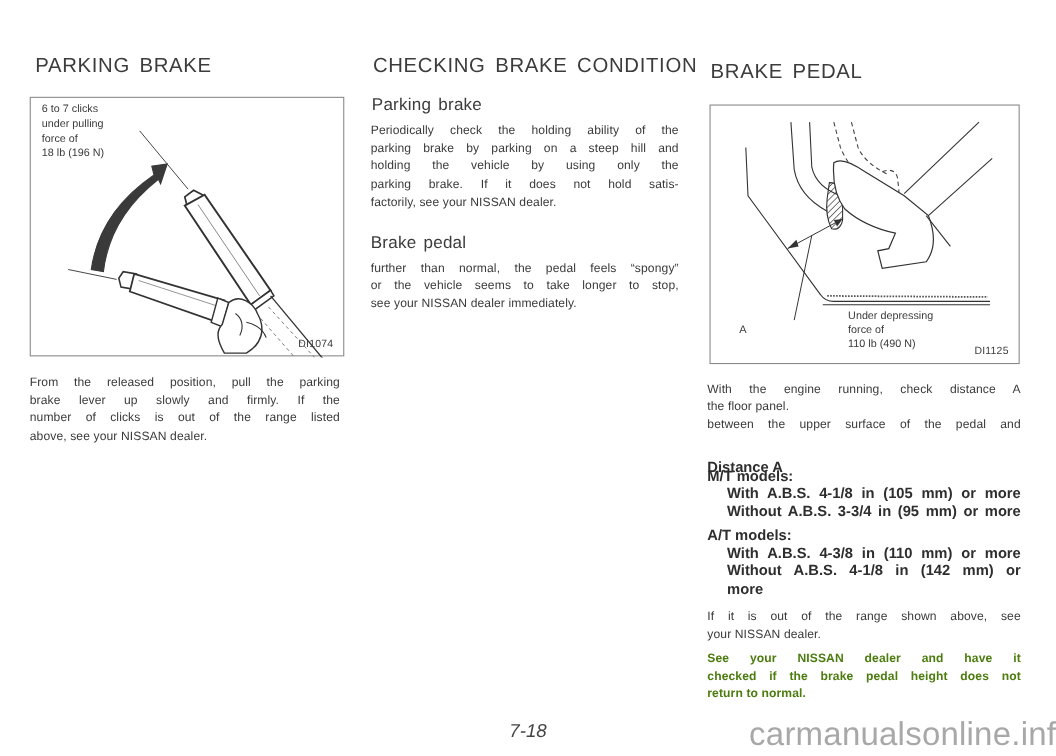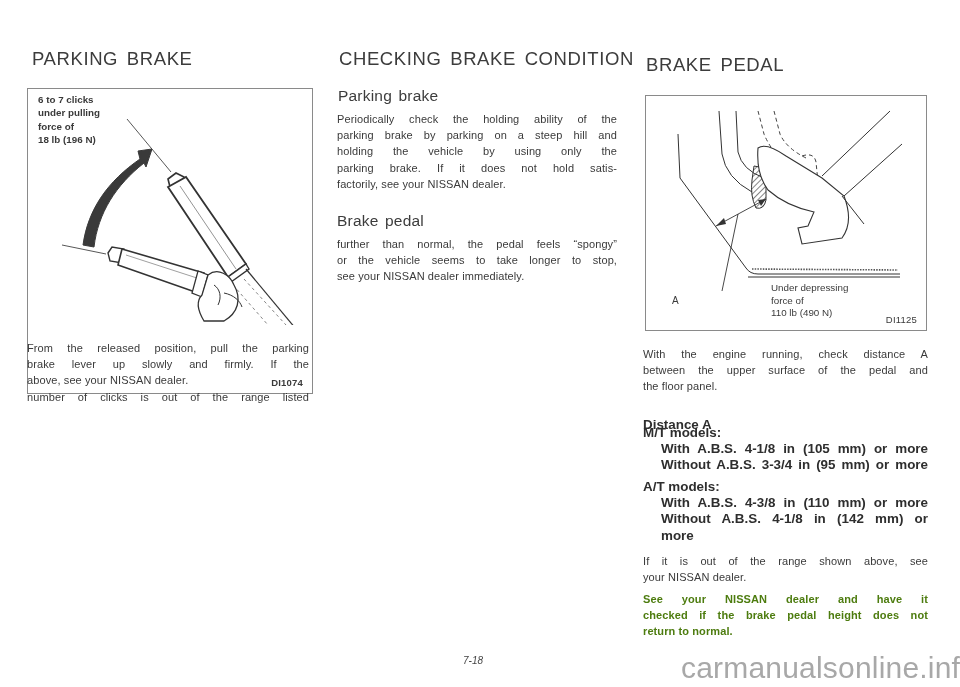--- a/index.html
+++ b/index.html
@@ -18,29 +18,29 @@
   .figure { position: absolute; border: 1px solid #8a8a8a; background: #fff; }
   .figure svg { position: absolute; left: 0; top: 0; }
   .fig-label { position: absolute; font-size: 9.8px; line-height: 12.5px; color: #3a3a3a; }
   .fig-id { position: absolute; font-size: 9.5px; color: #3a3a3a; letter-spacing: 0.2px; }
 
   .spec { position: absolute; font-size: 13.4px; line-height: 16.2px; font-weight: bold; color: #2e2e2e; }
   .spec .row { display: block; white-space: nowrap; }
   .spec .row.indent { padding-left: 18px; }
   .spec .j { display: block; text-align: justify; text-align-last: justify; }
 
-  .page-num { position: absolute; font-size: 10px; font-style: italic; color: #444; left: 463px; top: 655px; }
+  .page-num { position: absolute; font-size: 17px; font-style: italic; color: #444; left: 463px; top: 655px; }
   .watermark { position: absolute; left: 681px; top: 651px; font-size: 30px; color: #a8a8a8; letter-spacing: 0.2px; }
 </style>
 </head>
 <body>
 
 <div class="section-title" style="left:32px; top:48px;">PARKING BRAKE</div>
 
-<div class="figure" style="left:27px; top:88px; width:286px; height:306px;font-weight:bold;">
+<div class="figure" style="left:27px; top:88px; width:286px; height:236px;">
   <svg width="286" height="236" viewBox="0 0 286 236">
 
     <line x1="99" y1="30" x2="143" y2="83" stroke="#444" stroke-width="0.9"></line>
 
     <path d="M55 156 C 60 120, 80 92, 112 70 L 110 62 L 124 60 L 118 78 L 116 74 C 88 96, 70 124, 66 158 Z" fill="#3a3a3a" stroke="#3a3a3a" stroke-width="1"></path>
     <path d="M54 150 C 58 118, 76 94, 108 70" stroke="#fff" stroke-width="1.2" fill="none" opacity="0.6"></path>
 
     <path d="M140 90 L 148 84 L 156 88 L 156 92 L 150 96 L 142 98 Z" fill="#fff" stroke="#333" stroke-width="1.6"></path>
     <path d="M140 98 L 158 88 L 218 175 L 200 188 Z" fill="#fff" stroke="#333" stroke-width="1.8"></path>
     <line x1="152" y1="97" x2="208" y2="180" stroke="#666" stroke-width="0.7"></line>
@@ -66,22 +66,22 @@
     <span style="display:block">under pulling</span>
     <span style="display:block; margin-top:2px">force of</span>
     <span style="display:block">18 lb (196 N)</span>
   </div>
   <div class="fig-id" style="right:9px; bottom:5px;">DI1074</div>
 </div>
 
 <div class="para" style="left:27px; top:340px; width:282px;">
   <span class="ln">From the released position, pull the parking</span>
   <span class="ln">brake lever up slowly and firmly. If the</span>
+  <span class="ln">number of clicks is out of the range listed</span>
   <span class="ln last">above, see your NISSAN dealer.</span>
-  <span class="ln">number of clicks is out of the range listed</span>
 </div>
 
 <div class="section-title" style="left:339px; top:48px;">CHECKING BRAKE CONDITION</div>
 
 <div class="sub-title" style="left:338px; top:87px;">Parking brake</div>
 <div class="para" style="left:337px; top:111px; width:280px;">
   <span class="ln">Periodically check the holding ability of the</span>
   <span class="ln">parking brake by parking on a steep hill and</span>
   <span class="ln">holding the vehicle by using only the</span>
   <span class="ln">parking brake. If it does not hold satis-</span>
@@ -133,22 +133,22 @@
   <div class="fig-label" style="left:125px; top:186px;">
     <span style="display:block">Under depressing</span>
     <span style="display:block">force of</span>
     <span style="display:block">110 lb (490 N)</span>
   </div>
   <div class="fig-id" style="right:9px; bottom:5px;">DI1125</div>
 </div>
 
 <div class="para" style="left:643px; top:346px; width:285px;">
   <span class="ln">With the engine running, check distance A</span>
+  <span class="ln last">the floor panel.</span>
   <span class="ln">between the upper surface of the pedal and</span>
-  <span class="ln last">the floor panel.</span>
 </div>
 
 <div class="spec" style="left:643px; top:401px;margin-top:16px;">Distance A</div>
 
 <div class="spec" style="left:643px; top:425px; width:285px;">
   <span class="row">M/T models:</span>
   <span class="row indent">
       <span class="j">With A.B.S. 4-1/8 in (105 mm) or more</span>
     </span>
   <span class="row indent">

